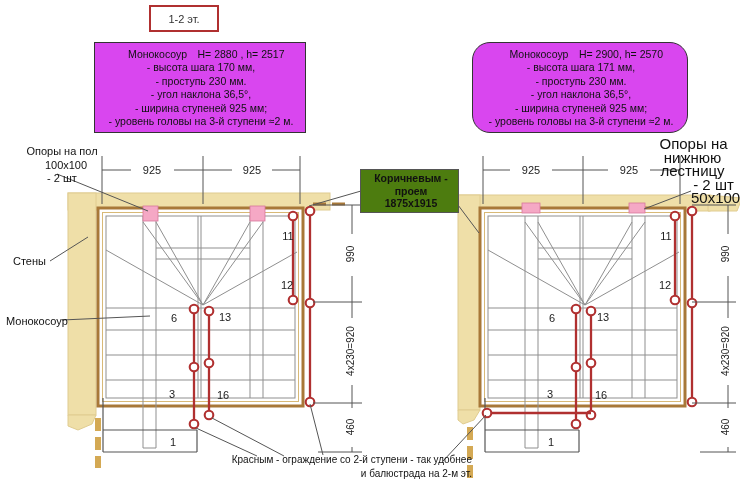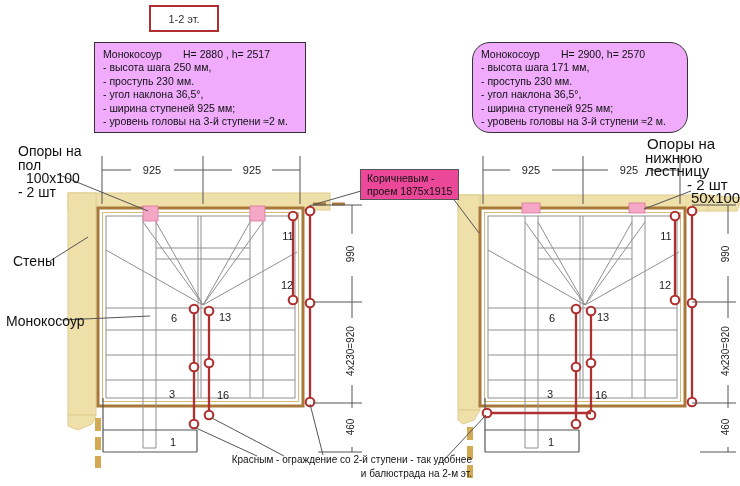--- a/index.html
+++ b/index.html
@@ -1,31 +1,31 @@
 <!DOCTYPE html>
 <html><head>
 <meta charset="utf-8">
 <style>
   html,body{margin:0;padding:0;background:#fff;}
   #stage{position:relative;width:740px;height:486px;background:#fff;overflow:hidden;
          font-family:"Liberation Sans","DejaVu Sans",sans-serif;color:#222;}
   #drawing{position:absolute;left:0;top:0;z-index:0;}
-  .overlay{position:absolute;z-index:1;}
+  .overlay{position:absolute;z-index:1;text-align:center;}
   .title-box{width:66px;height:23px;border:2px solid #b03030;background:#fff;
              display:flex;align-items:center;justify-content:center;font-size:11px;color:#333;}
-  .info-box{background:#f0abfc;border:1px solid #333;padding:5px 6px 4px 8px;
+  .info-box{background:#d946ef;border:1px solid #333;padding:5px 6px 4px 8px;
             font-size:10.5px;line-height:13.4px;color:#111;}
   .info-title .nm{display:inline-block;min-width:80px;}
-  .ann{font-size:14px;line-height:13.5px;color:#111;}
+  .ann{font-size:11px;line-height:13.5px;color:#111;}
   .ann .ind10{padding-left:10px;}
   .ann .ind2{padding-left:2px;}
   .ann .ind42{padding-left:42px;}
   .ann .ind46{padding-left:46px;}
-  .note-box{background:#ec4899;border:1px solid #555;padding:2px 3px 2px 6px;
-            font-size:10.5px;line-height:12.5px;color:#111;}
+  .note-box{background:#4d7c0f;border:1px solid #555;padding:2px 3px 2px 6px;
+            font-size:10.5px;line-height:12.5px;color:#111;font-weight:bold;}
   .caption{font-size:10px;line-height:13.5px;color:#111;text-align:right;}
 </style>
 </head>
 <body>
 
 <div id="stage">
 
   <svg id="drawing" width="740" height="486" viewBox="0 0 740 486">
     <defs>
       <g id="stair-core">
@@ -213,21 +213,21 @@
 
   <div class="overlay title-box" style="left:149px;top:5px;">
     <span>1-2 эт.</span>
   </div>
 
 
   <div class="overlay info-box" style="left:94px;top:42px;width:196px;">
     <div class="info-title">
       <span class="nm">Монокосоур</span><span>H= 2880 , h= 2517</span>
     </div>
-    <div>- высота шага 250 мм,</div>
+    <div>- высота шага 170 мм,</div>
     <div>- проступь 230 мм.</div>
     <div>- угол наклона 36,5°,</div>
     <div>- ширина ступеней 925 мм;</div>
     <div>- уровень головы на 3-й ступени ≈2  м.</div>
   </div>
 
   <div class="overlay info-box" style="left:472px;top:42px;width:200px;border-radius:18px;">
     <div class="info-title">
       <span class="nm">Монокосоур</span><span>H= 2900, h= 2570</span>
     </div>

